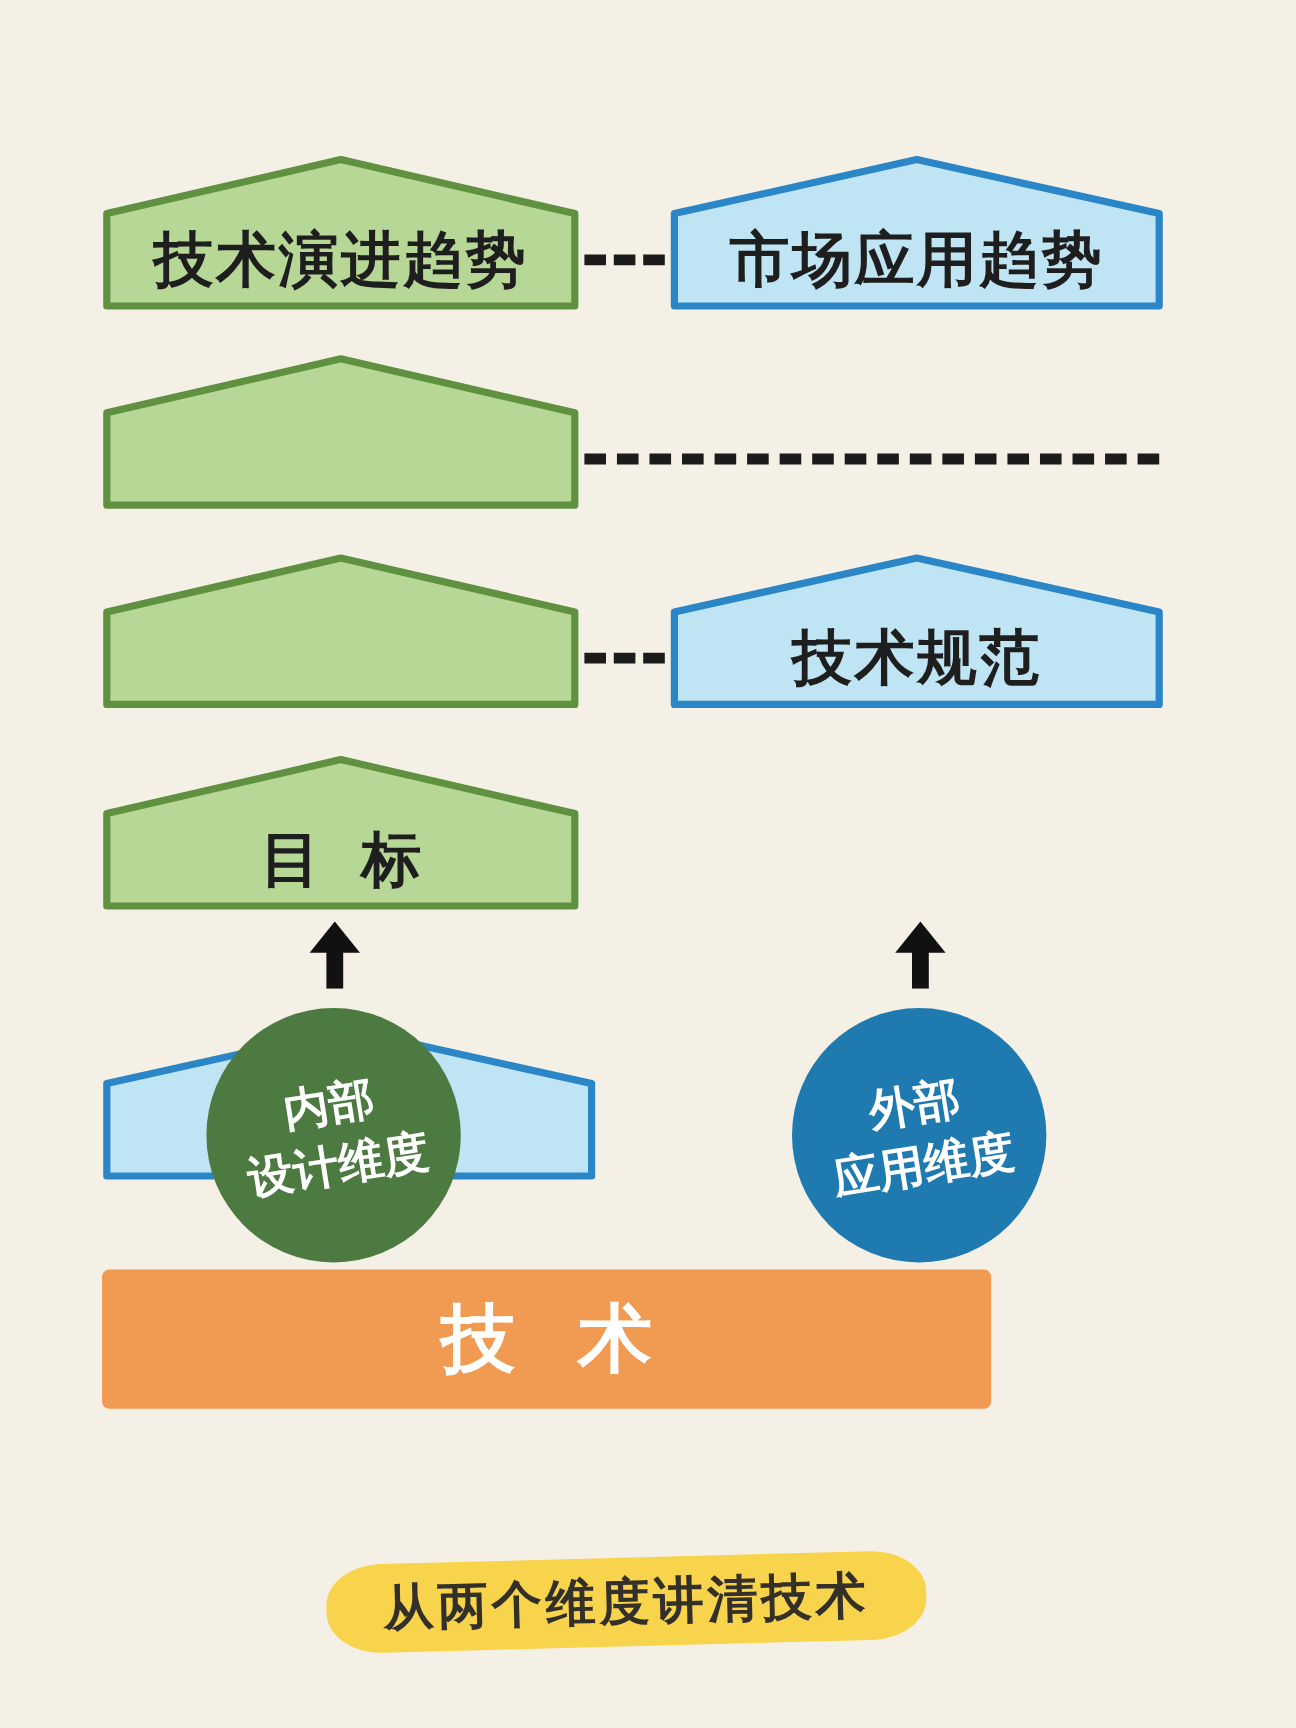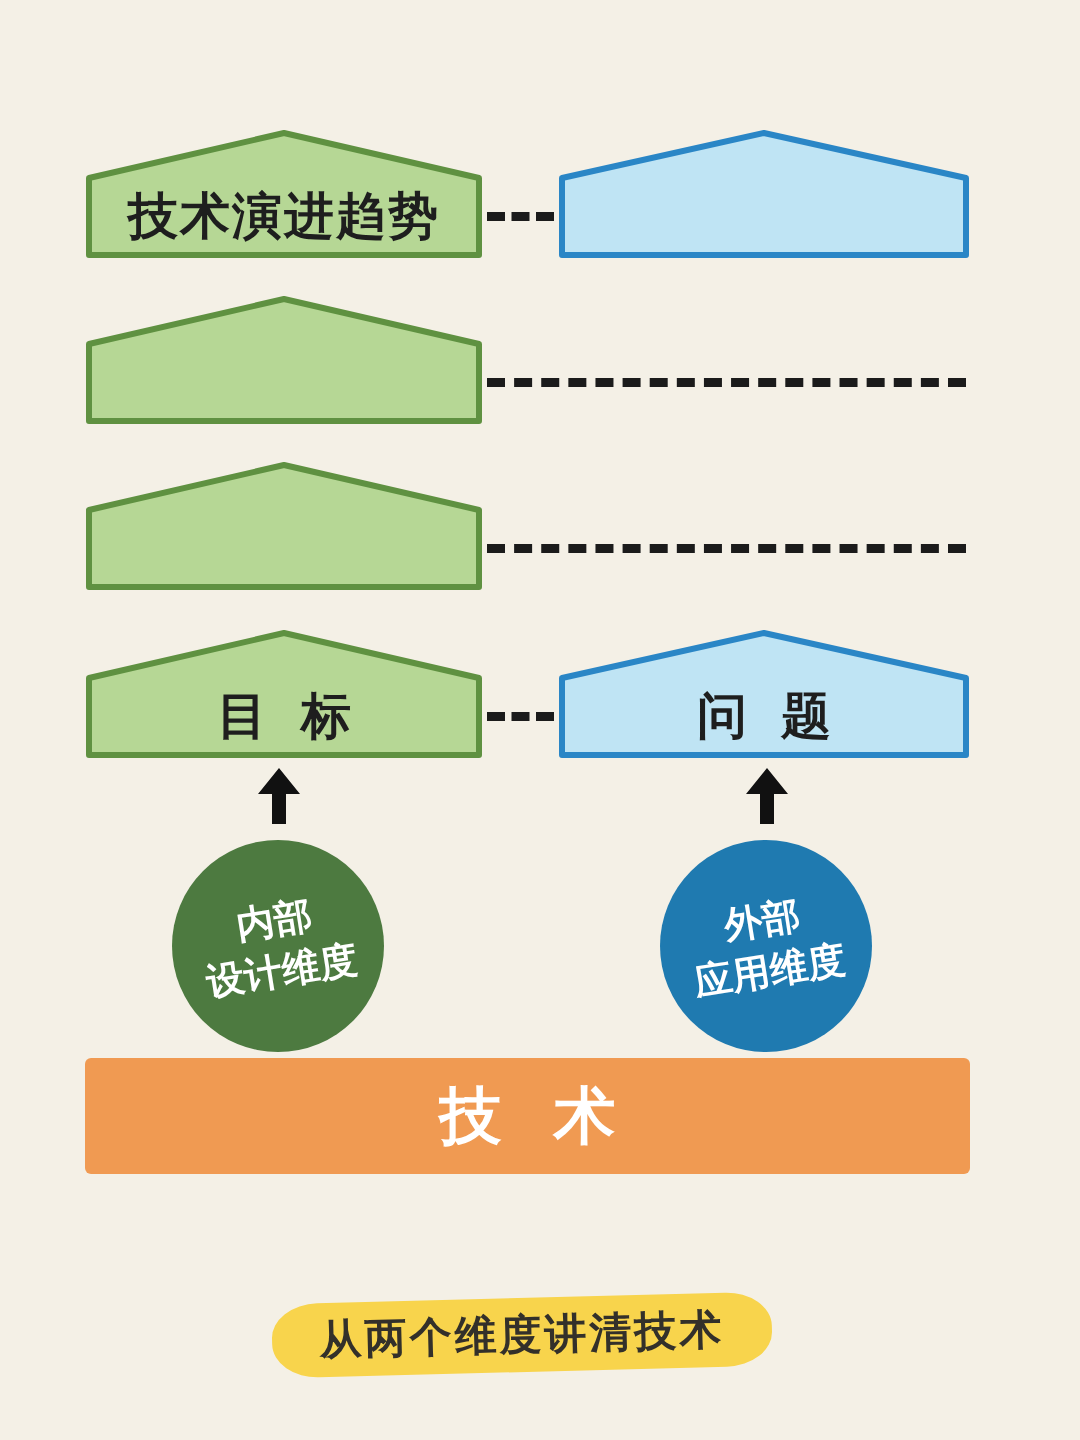--- a/index.html
+++ b/index.html
@@ -25,21 +25,21 @@
   .row {
     position: absolute;
     left: 0;
     width: 885px;
     height: 132px;
     display: flex;
   }
   .row.r1 { top: 128px; }
   .row.r2 { top: 294px; }
   .row.r3 { top: 460px; }
-  .row.r4 { top: 628px; }
+  .row.r4 { top: 628px; flex-direction: column; }
 
   .shape {
     position: relative;
     height: 132px;
     flex: 0 0 auto;
   }
   .shape.left-shape  { width: 398px; }
   .shape.right-shape { width: 412px; }
   .shape svg {
     position: absolute;
@@ -119,21 +119,21 @@
     font-size: 38px;
     line-height: 1.35;
     white-space: nowrap;
   }
 
   
   .base-bar {
     position: absolute;
     left: 85px;
     top: 1058px;
-    width: 885px;
+    width: 741px;
     height: 116px;
     background: #f09a52;
     border-radius: 6px;
     display: flex;
     align-items: center;
     justify-content: center;
   }
   .base-label {
     color: #ffffff;
     font-size: 62px;
@@ -177,39 +177,46 @@
         <svg viewBox="0 0 398 132" preserveAspectRatio="none">
           <polygon points="4,50 199,5 394,50 394,127 4,127"></polygon>
         </svg>
         <span class="shape-label">技术演进趋势</span>
       </div>
       <div class="connector"></div>
       <div class="shape right-shape blue">
         <svg viewBox="0 0 412 132" preserveAspectRatio="none">
           <polygon points="4,50 206,5 408,50 408,127 4,127"></polygon>
         </svg>
+        <span class="shape-label">市场应用趋势</span>
       </div>
     </div>
 
     <div class="row r2">
       <div class="shape left-shape green">
         <svg viewBox="0 0 398 132" preserveAspectRatio="none">
           <polygon points="4,50 199,5 394,50 394,127 4,127"></polygon>
         </svg>
       </div>
       <div class="connector"></div>
     </div>
 
     <div class="row r3">
       <div class="shape left-shape green">
         <svg viewBox="0 0 398 132" preserveAspectRatio="none">
           <polygon points="4,50 199,5 394,50 394,127 4,127"></polygon>
         </svg>
       </div>
       <div class="connector"></div>
+      <div class="shape right-shape blue">
+        <svg viewBox="0 0 412 132" preserveAspectRatio="none">
+          <polygon points="4,50 206,5 408,50 408,127 4,127"></polygon>
+        </svg>
+        <span class="shape-label">技术规范</span>
+      </div>
     </div>
 
     <div class="row r4">
       <div class="shape left-shape green">
         <svg viewBox="0 0 398 132" preserveAspectRatio="none">
           <polygon points="4,50 199,5 394,50 394,127 4,127"></polygon>
         </svg>
         <span class="shape-label">目标</span>
       </div>
       <div class="connector"></div>

